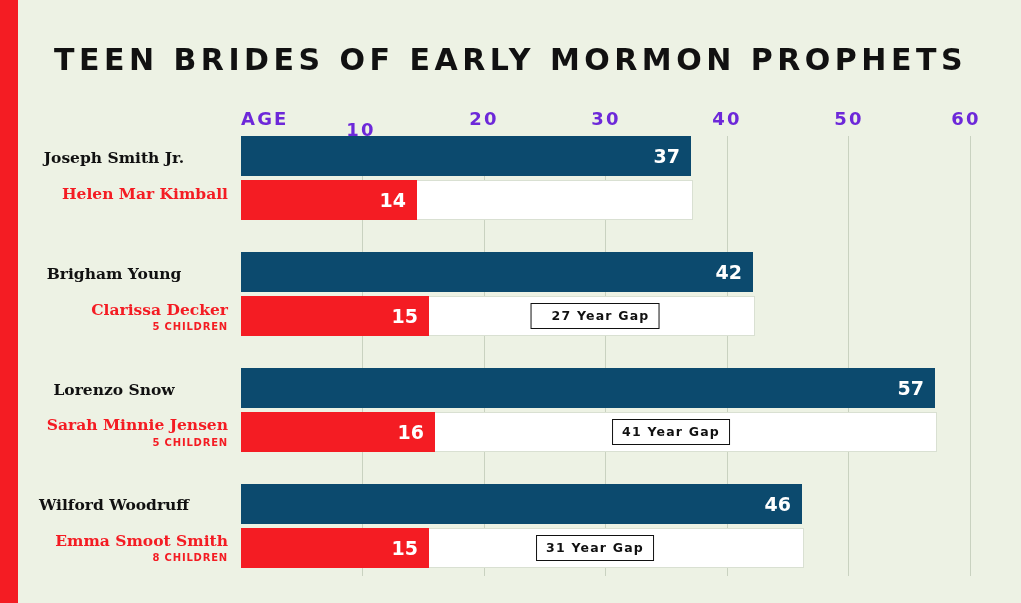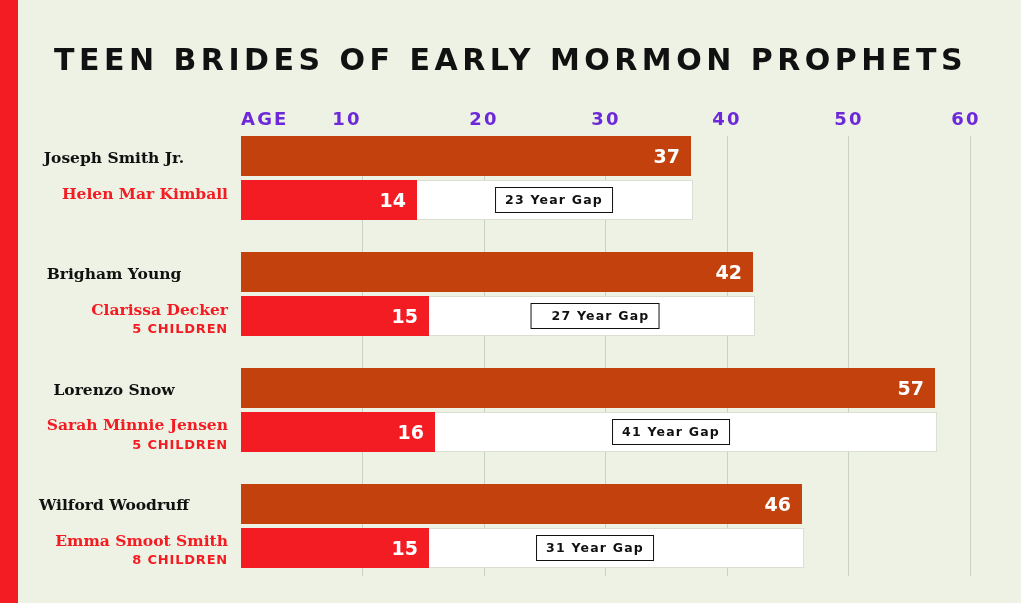--- a/index.html
+++ b/index.html
@@ -103,21 +103,21 @@
     box-sizing: border-box;
   }
   .bar {
     position: absolute;
     left: 0;
     top: 0;
     height: 40px;
     box-sizing: border-box;
   }
   .bar.dark {
-    background: #c2410c;
+    background: #0c4a6e;
   }
   .bar.red {
     background: #f41c23;
   }
   .bar-value {
     position: absolute;
     right: 11px;
     top: 0;
     height: 40px;
     line-height: 40px;
@@ -173,40 +173,40 @@
     color: #f41c23;
     white-space: nowrap;
   }
   .name-children {
     position: absolute;
     right: 0;
     width: 228px;
     text-align: right;
     font-family: "DejaVu Sans", sans-serif;
     font-weight: bold;
-    font-size: 13px;
+    font-size: 10px;
     letter-spacing: 0.8px;
     color: #f41c23;
     white-space: nowrap;
   }
 </style>
 </head>
 <body>
 
 <div class="stage">
 
   <div class="left-bar"></div>
 
   <div class="title">TEEN BRIDES OF EARLY MORMON PROPHETS</div>
 
   <div class="plot">
 
     <div class="axis-labels">
       <div class="axis-tick first" style="left:0px;">AGE</div>
-      <div class="axis-tick" style="left:106px;">10</div>
+      <div class="axis-tick" style="left:120px;margin-top:11px;">10</div>
       <div class="axis-tick" style="left:243px;">20</div>
       <div class="axis-tick" style="left:365px;">30</div>
       <div class="axis-tick" style="left:486px;">40</div>
       <div class="axis-tick" style="left:608px;">50</div>
       <div class="axis-tick" style="left:725px;">60</div>
     </div>
 
     <div class="gridlines">
       <div class="gridline" style="left:121px;"></div>
       <div class="gridline" style="left:243px;"></div>
@@ -220,21 +220,20 @@
       <div class="row" style="top:0px; width:730px;">
         <div class="bar dark" style="width:450px;">
           <span class="bar-value">37</span>
         </div>
       </div>
       <div class="row" style="top:44px; width:730px;">
         <div class="track" style="width:452px;"></div>
         <div class="bar red" style="width:176px;">
           <span class="bar-value">14</span>
         </div>
-        <div class="gap-label" style="left:313px;">23 Year Gap</div>
       </div>
     </div>
 
     <div class="group" style="top:144px;">
       <div class="row" style="top:0px; width:730px;">
         <div class="bar dark" style="width:512px;">
           <span class="bar-value">42</span>
         </div>
       </div>
       <div class="row" style="top:44px; width:730px;">

